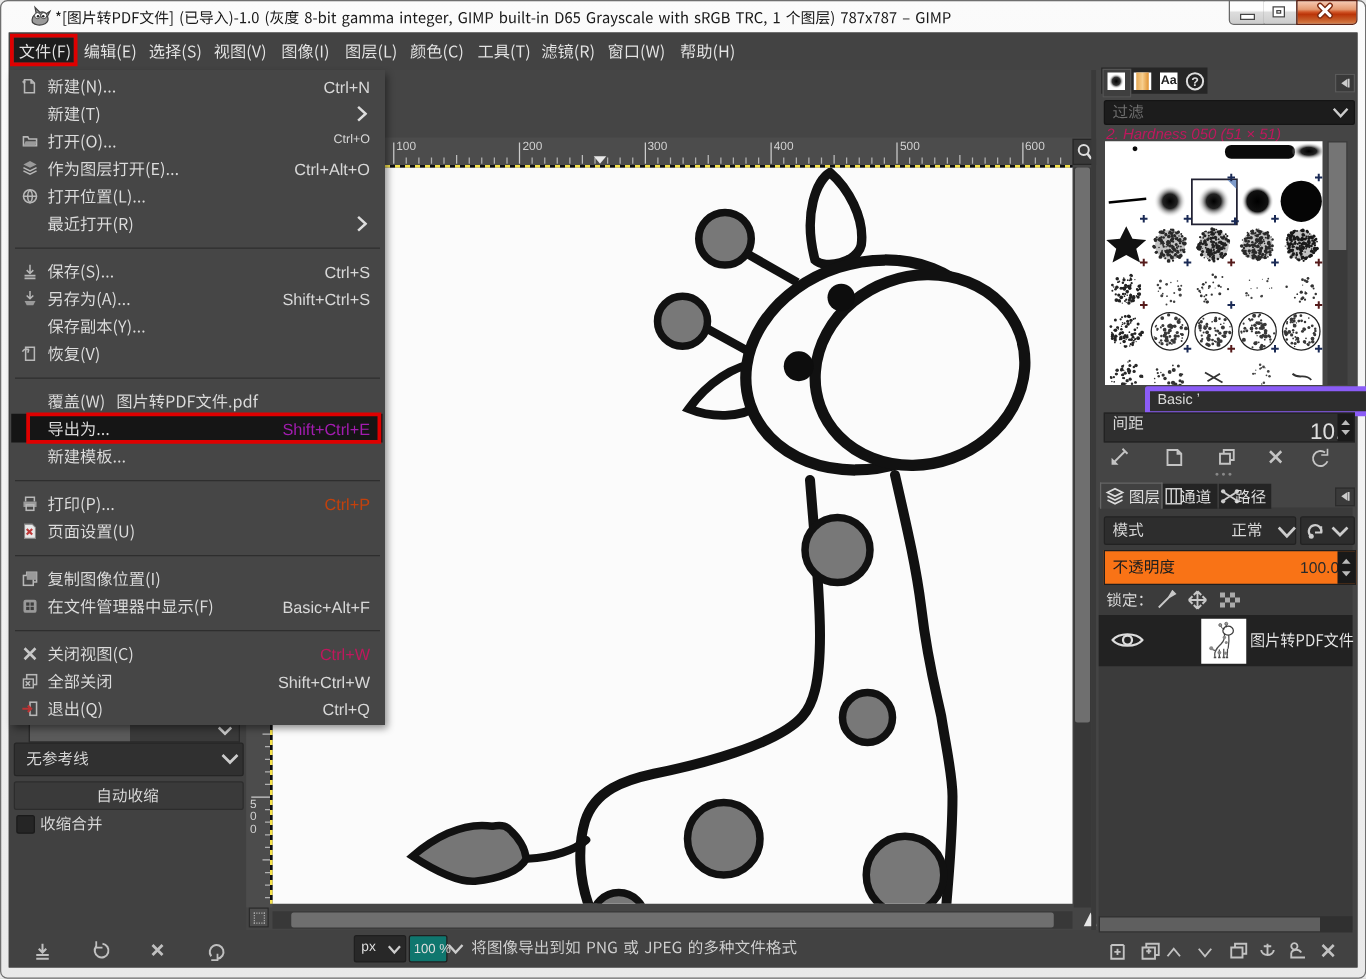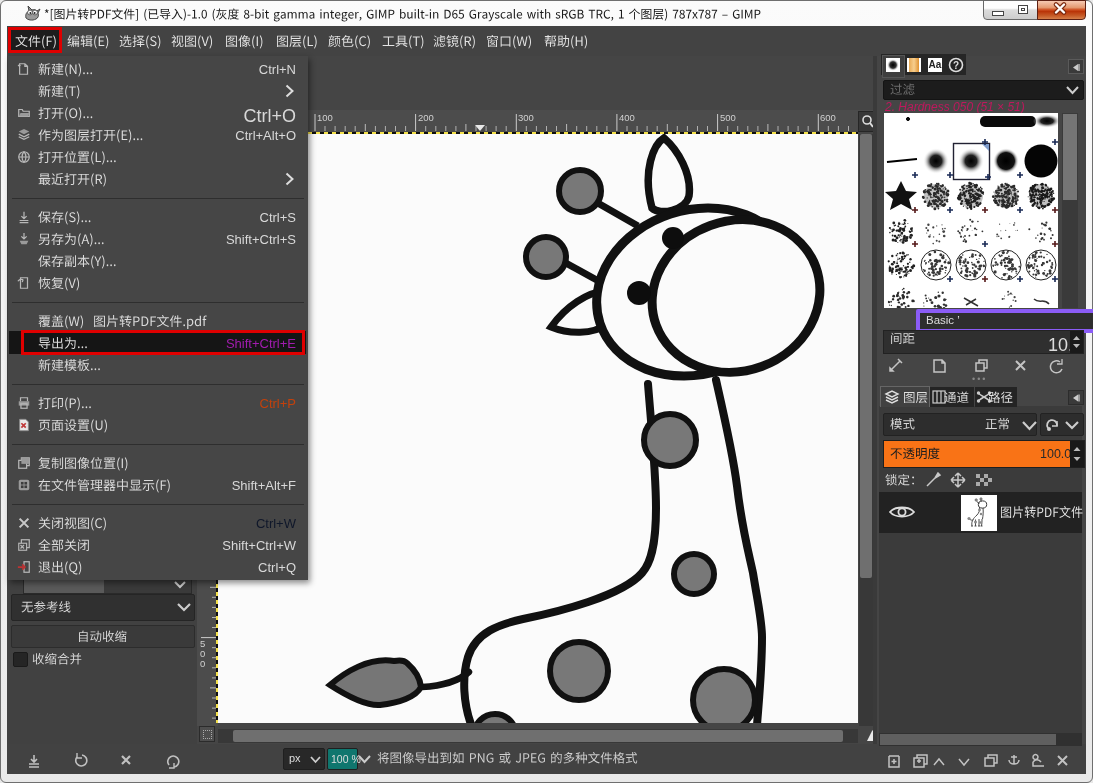--- a/index.html
+++ b/index.html
@@ -1628,31 +1628,31 @@
 <div class="abs" style="left:12px;top:302px;width:292px;height:1px;background:#2e2e2e;z-index:51"></div>
 <div class="abs" style="left:12px;top:384px;width:292px;height:1px;background:#2e2e2e;z-index:51"></div>
 <div class="abs" style="left:12px;top:444px;width:292px;height:1px;background:#2e2e2e;z-index:51"></div>
 <div class="abs" style="left:12px;top:504px;width:292px;height:1px;background:#2e2e2e;z-index:51"></div>
 <div class="abs" style="left:9px;top:331px;width:297px;height:23px;background:#151515;z-index:51"></div>
 <div class="abs" style="left:21px;top:330px;width:278px;height:19px;border:3px solid #df0000;z-index:95"></div>
 <div class="abs" style="left:150px;top:62px;width:146px;text-align:right;font-size:13px;color:#d8d8d8;z-index:60">Ctrl+N</div>
 <svg class="abs" style="left:285px;top:84px;z-index:60" width="9" height="14">
     <path d="M1.5 1.5 L7.5 7 L1.5 12.5" stroke="#ddd" stroke-width="2" fill="none"></path>
   </svg>
-<div class="abs" style="left:150px;top:106px;width:146px;text-align:right;font-size:18px;color:#d8d8d8;z-index:60">Ctrl+O</div>
+<div class="abs" style="left:150px;top:106px;width:146px;text-align:right;font-size:10px;color:#d8d8d8;z-index:60">Ctrl+O</div>
 <div class="abs" style="left:150px;top:128px;width:146px;text-align:right;font-size:13px;color:#d8d8d8;z-index:60">Ctrl+Alt+O</div>
 <svg class="abs" style="left:285px;top:172px;z-index:60" width="9" height="14">
     <path d="M1.5 1.5 L7.5 7 L1.5 12.5" stroke="#ddd" stroke-width="2" fill="none"></path>
   </svg>
 <div class="abs" style="left:150px;top:210px;width:146px;text-align:right;font-size:13px;color:#d8d8d8;z-index:60">Ctrl+S</div>
 <div class="abs" style="left:150px;top:232px;width:146px;text-align:right;font-size:13px;color:#d8d8d8;z-index:60">Shift+Ctrl+S</div>
 <div class="abs" style="left:150px;top:336px;width:146px;text-align:right;font-size:13px;color:#a21caf;z-index:60">Shift+Ctrl+E</div>
 <div class="abs" style="left:150px;top:396px;width:146px;text-align:right;font-size:13px;color:#c2410c;z-index:60">Ctrl+P</div>
-<div class="abs" style="left:150px;top:478px;width:146px;text-align:right;font-size:13px;color:#d8d8d8;z-index:60">Shift+Alt+F</div>
-<div class="abs" style="left:150px;top:516px;width:146px;text-align:right;font-size:13px;color:#0f172a;z-index:60">Ctrl+W</div>
+<div class="abs" style="left:150px;top:478px;width:146px;text-align:right;font-size:13px;color:#d8d8d8;z-index:60">Basic+Alt+F</div>
+<div class="abs" style="left:150px;top:516px;width:146px;text-align:right;font-size:13px;color:#be185d;z-index:60">Ctrl+W</div>
 <div class="abs" style="left:150px;top:538px;width:146px;text-align:right;font-size:13px;color:#d8d8d8;z-index:60">Shift+Ctrl+W</div>
 <div class="abs" style="left:150px;top:560px;width:146px;text-align:right;font-size:13px;color:#d8d8d8;z-index:60">Ctrl+Q</div>
 <style>.icn .s{fill:none;stroke:#b8b8b8;stroke-width:1.4px}</style>
 <svg class="abs" style="left:17px;top:62px;z-index:60" width="14" height="14" viewBox="0 0 16 16">
     <g class="icn">
       <path d="M3 2 H9 L12 5 V14 H3 Z M9 2 V5 H12" class="s"></path>
       <path d="M1 4 H4 M2.5 2.5 V5.5" stroke="#b8b8b8" stroke-width="1.2"></path>
     </g>
   </svg>
 <svg class="abs" style="left:17px;top:106px;z-index:60" width="14" height="14" viewBox="0 0 16 16">

